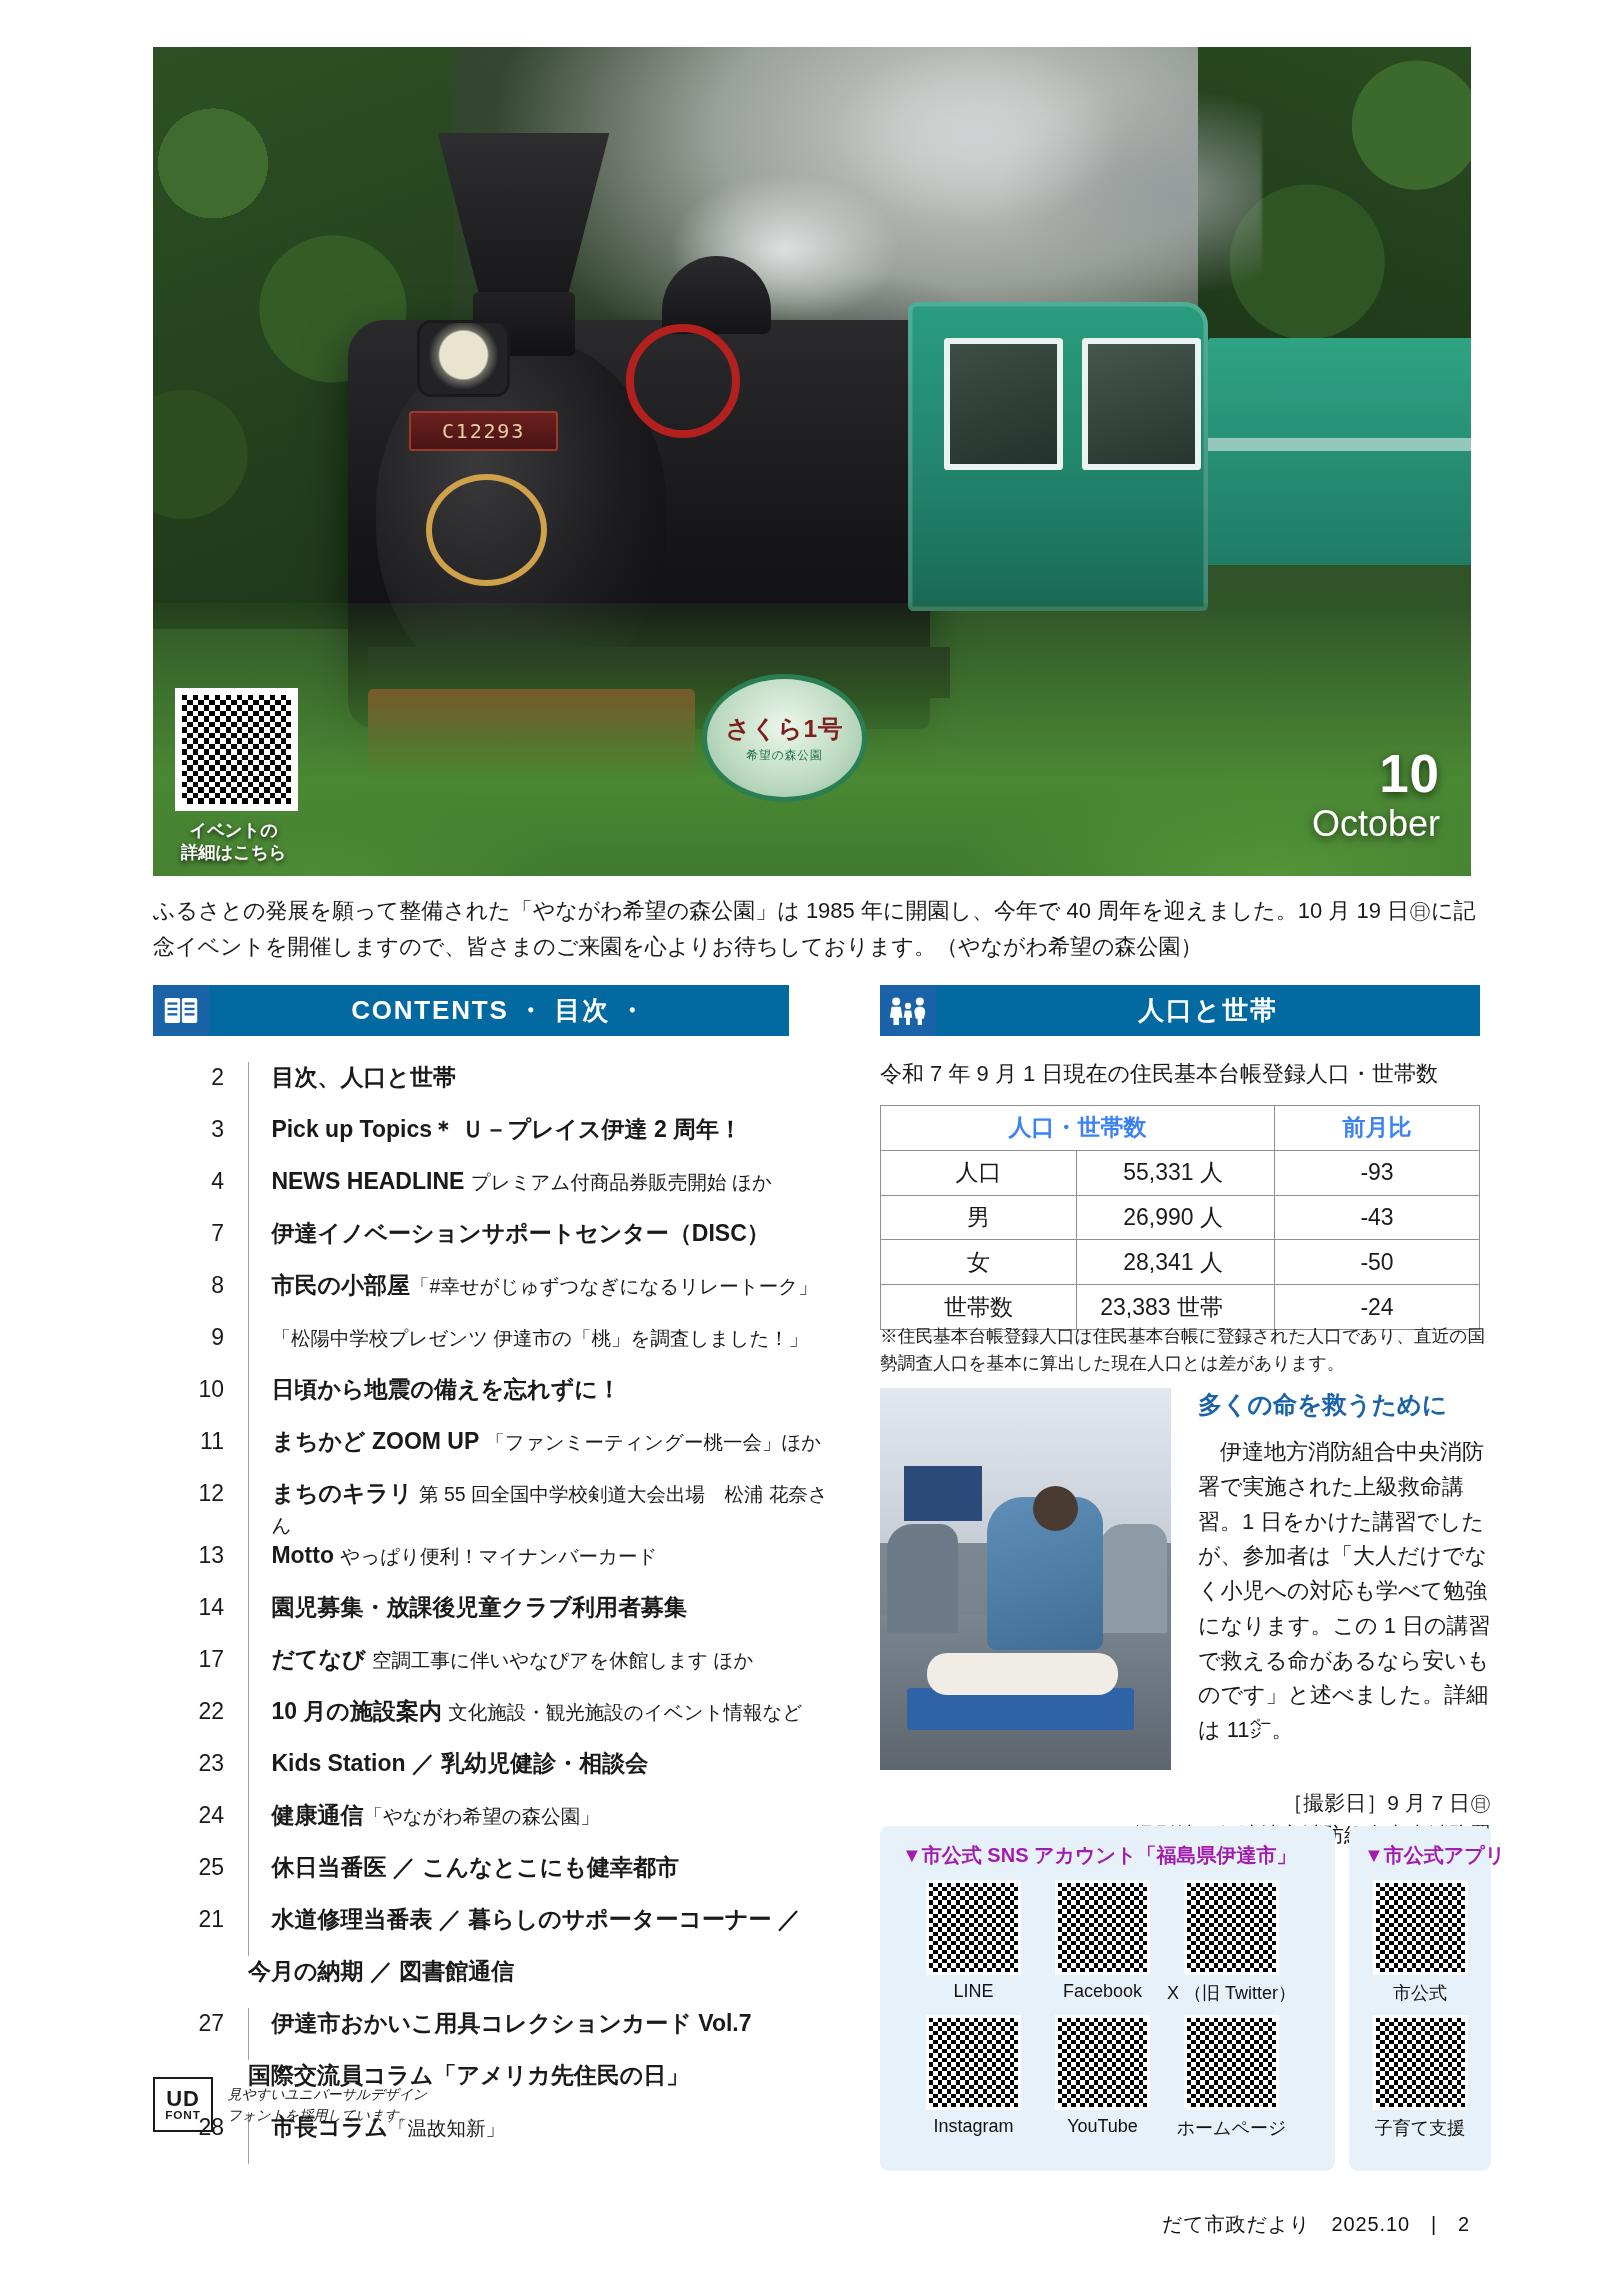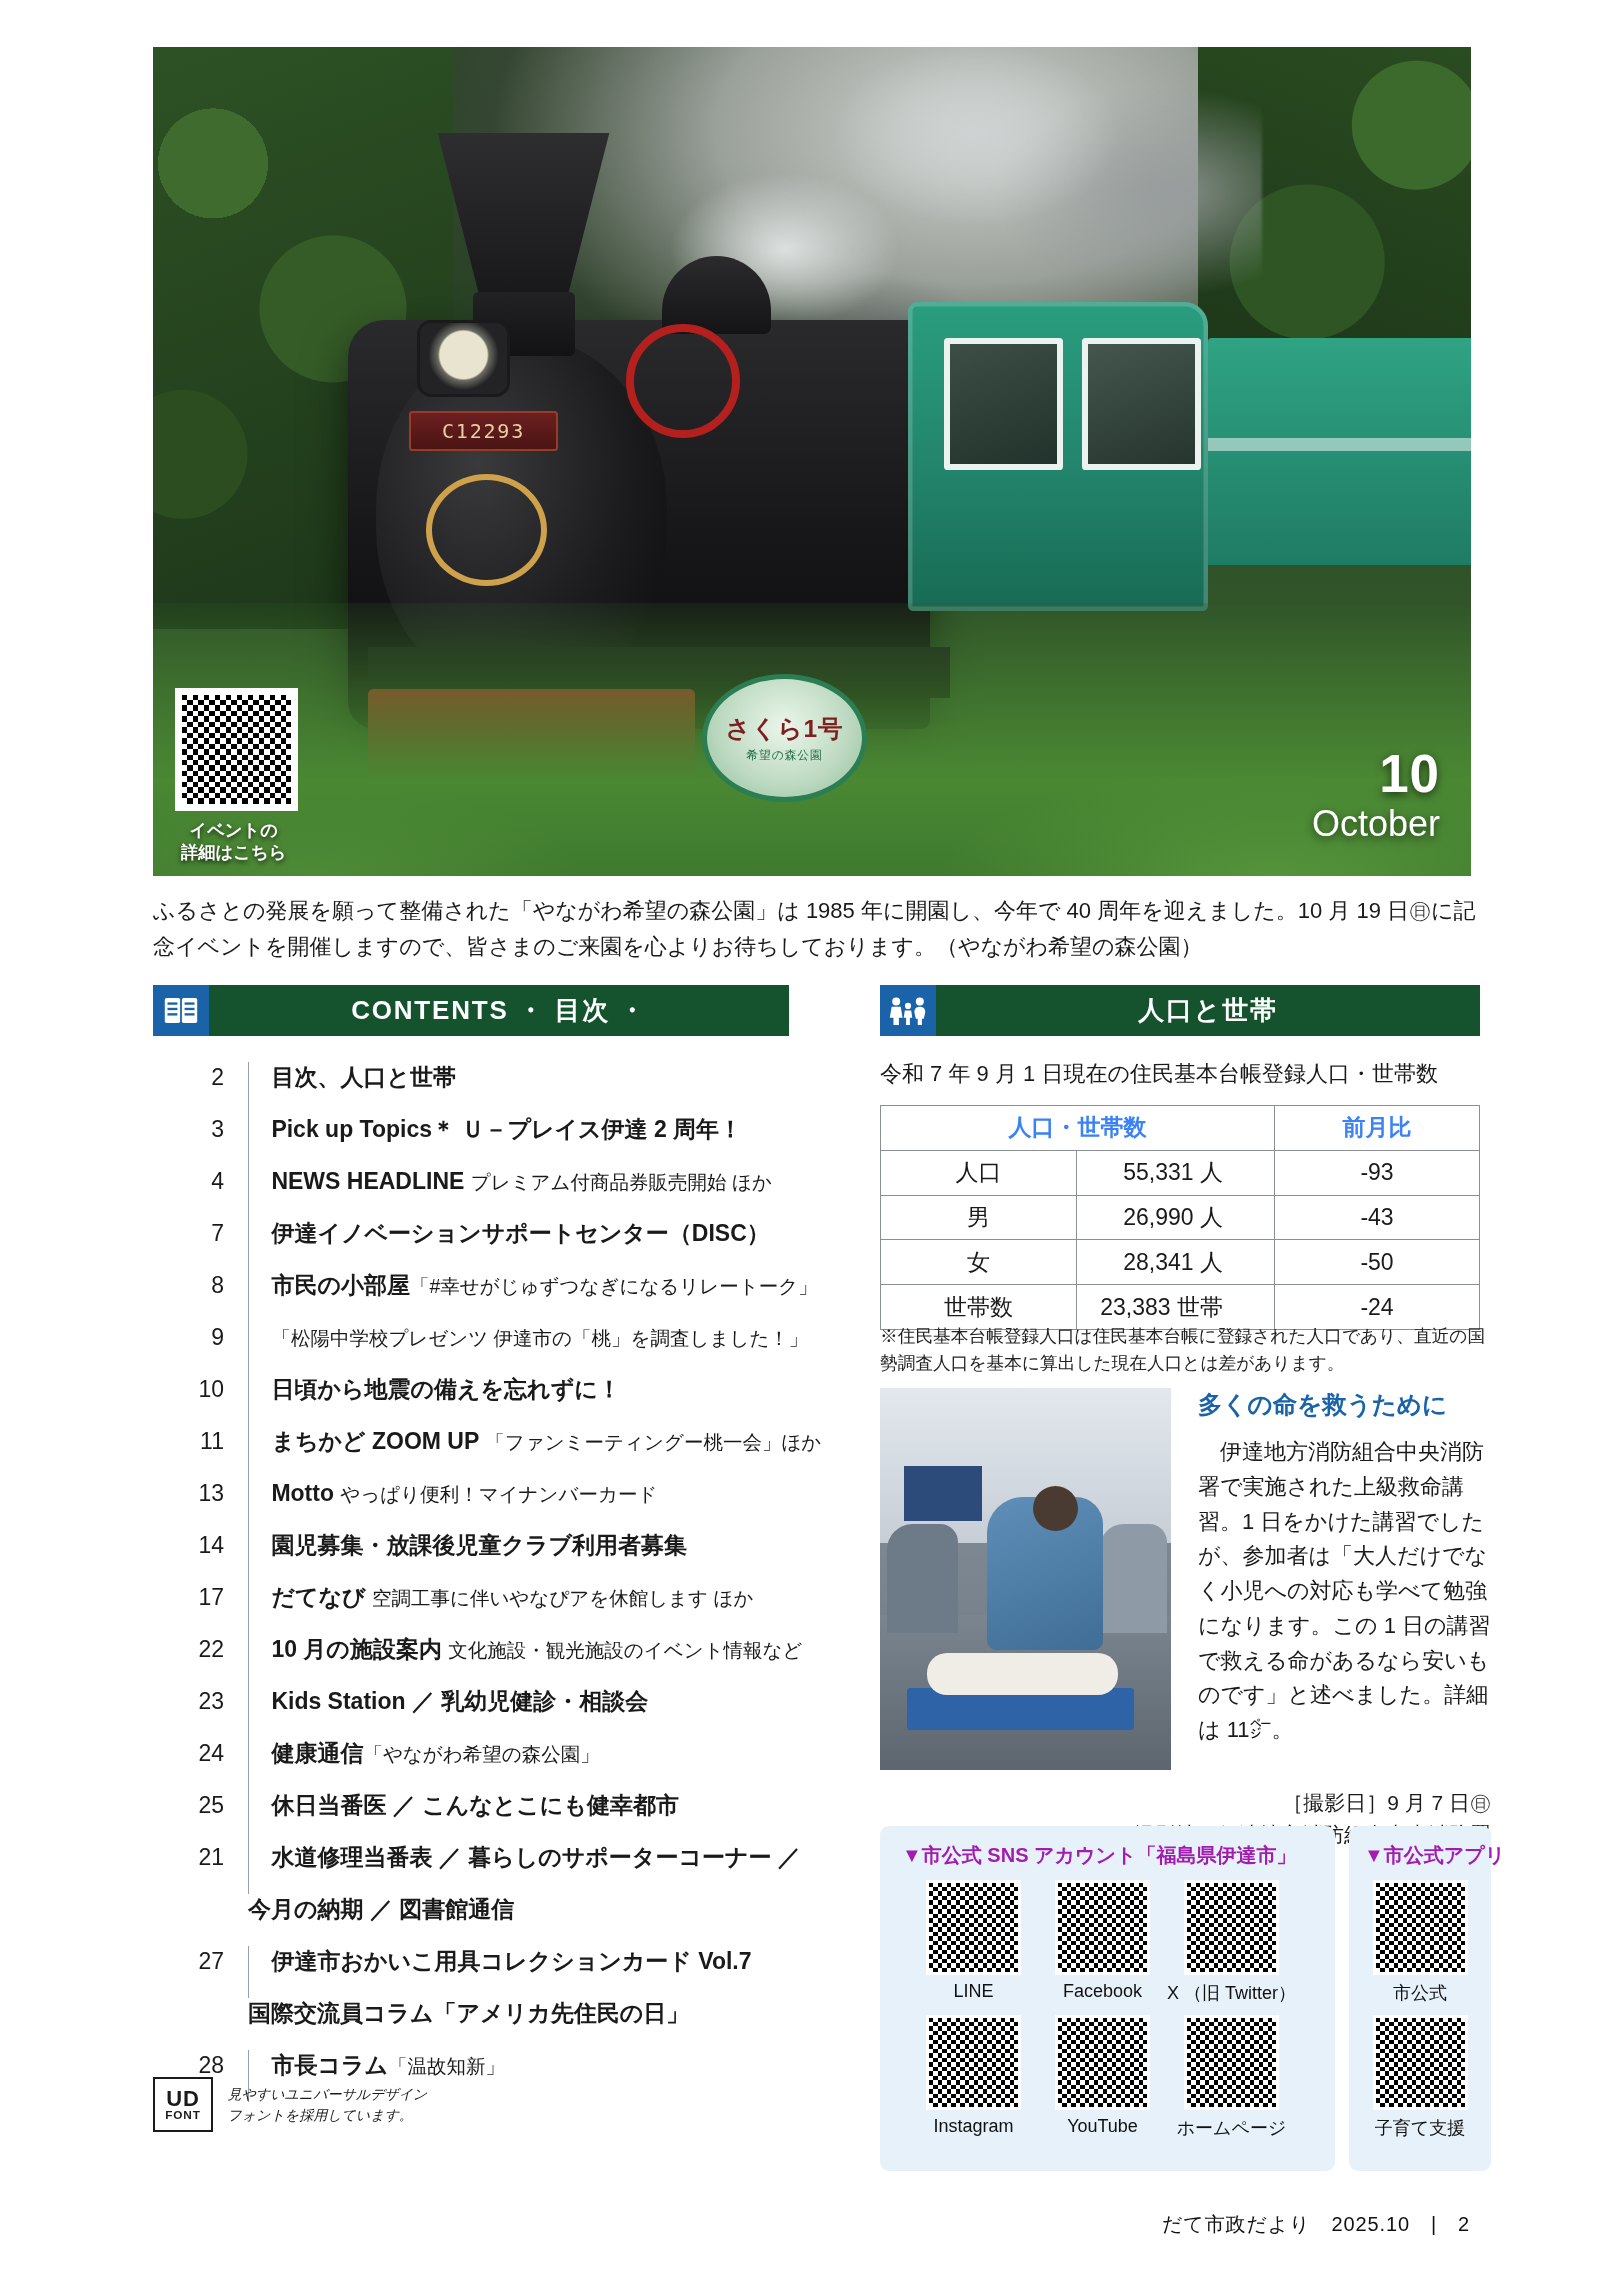--- a/index.html
+++ b/index.html
@@ -240,21 +240,21 @@
     display: flex;
     align-items: stretch;
   }
   .sec-head .ico {
     width: 56px;
     background: #1b63a8;
     display: flex; align-items: center; justify-content: center;
   }
   .sec-head .bar {
     flex: 1;
-    background: #14532d;
+    background: #0369a1;
     color: #ffffff;
     display: flex; align-items: center; justify-content: center;
     font-size: 26px;
     letter-spacing: 1.8px;
     font-weight: bold;
   }
   #contents-head { left: 153px; top: 985px; width: 636px; }
   #pop-head { left: 880px; top: 985px; width: 600px; }
 
   
@@ -535,20 +535,25 @@
     </div>
     <div class="toc-row">
       <div class="toc-num">10</div>
       <div class="toc-sep"></div>
       <div class="toc-txt"><b>日頃から地震の備えを忘れずに！</b></div>
     </div>
     <div class="toc-row">
       <div class="toc-num">11</div>
       <div class="toc-sep"></div>
       <div class="toc-txt"><b>まちかど ZOOM UP </b><span class="sm">「ファンミーティングー桃一会」ほか</span></div>
+    </div>
+    <div class="toc-row">
+      <div class="toc-num">12</div>
+      <div class="toc-sep"></div>
+      <div class="toc-txt"><b>まちのキラリ </b><span class="sm">第 55 回全国中学校剣道大会出場　松浦 花奈さん</span></div>
     </div>
     <div class="toc-row">
       <div class="toc-num">13</div>
       <div class="toc-sep"></div>
       <div class="toc-txt"><b>Motto </b><span class="sm">やっぱり便利！マイナンバーカード</span></div>
     </div>
     <div class="toc-row">
       <div class="toc-num">14</div>
       <div class="toc-sep"></div>
       <div class="toc-txt"><b>園児募集・放課後児童クラブ利用者募集</b></div>

